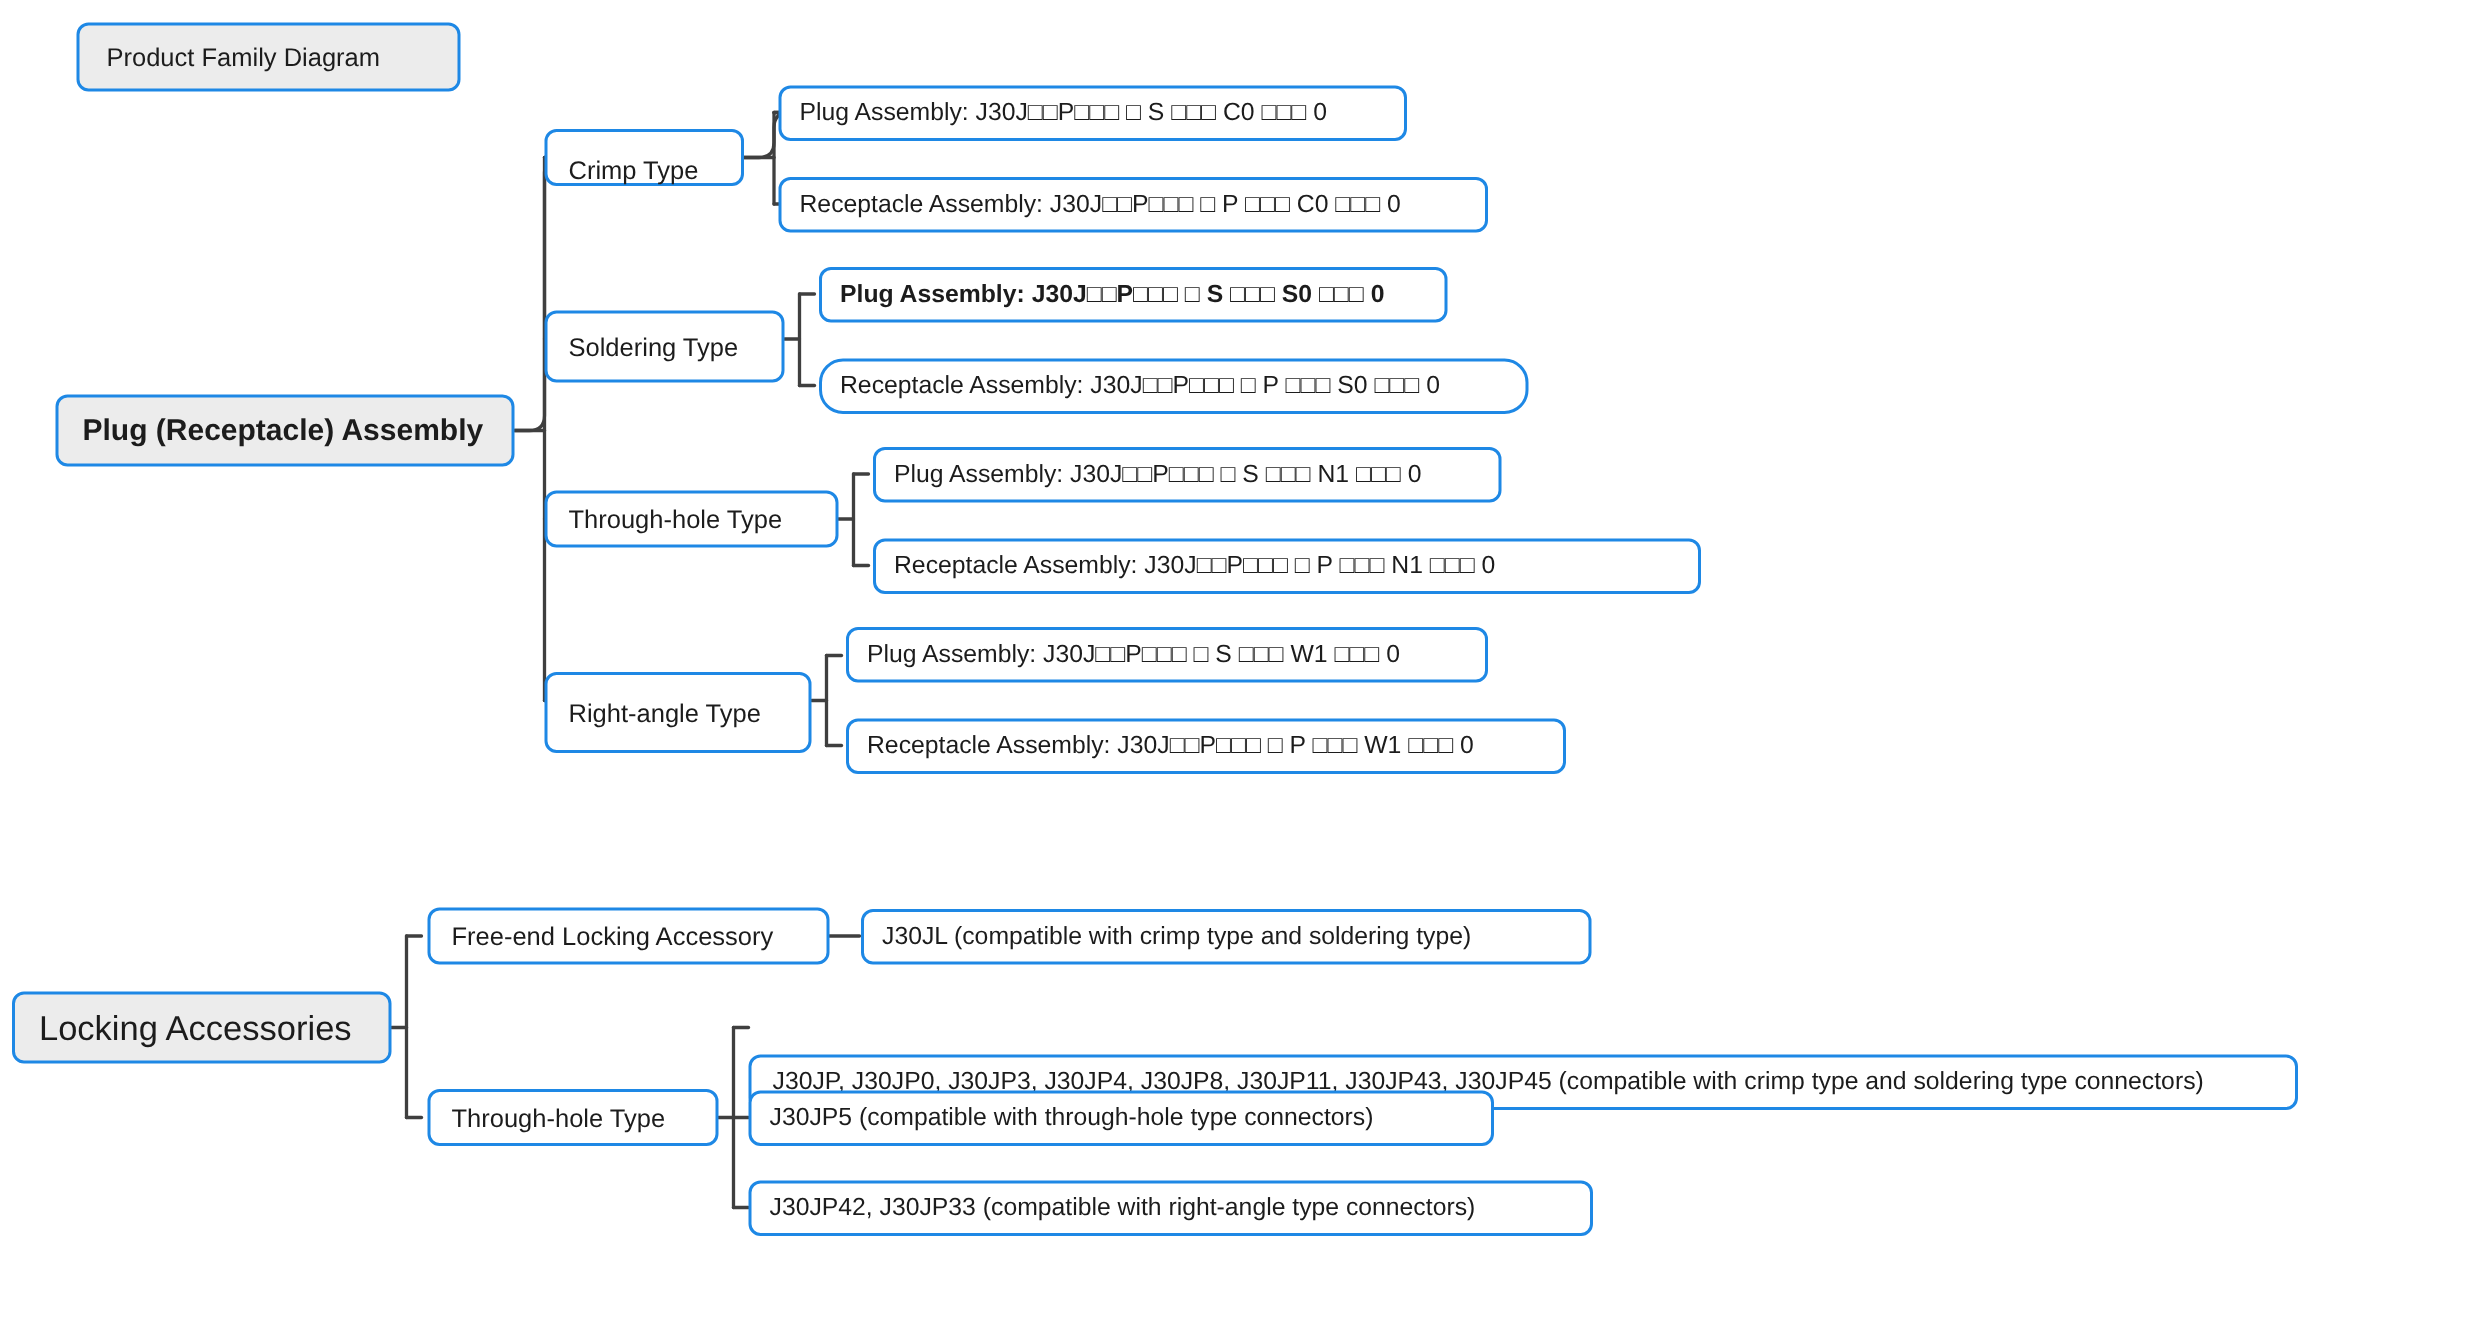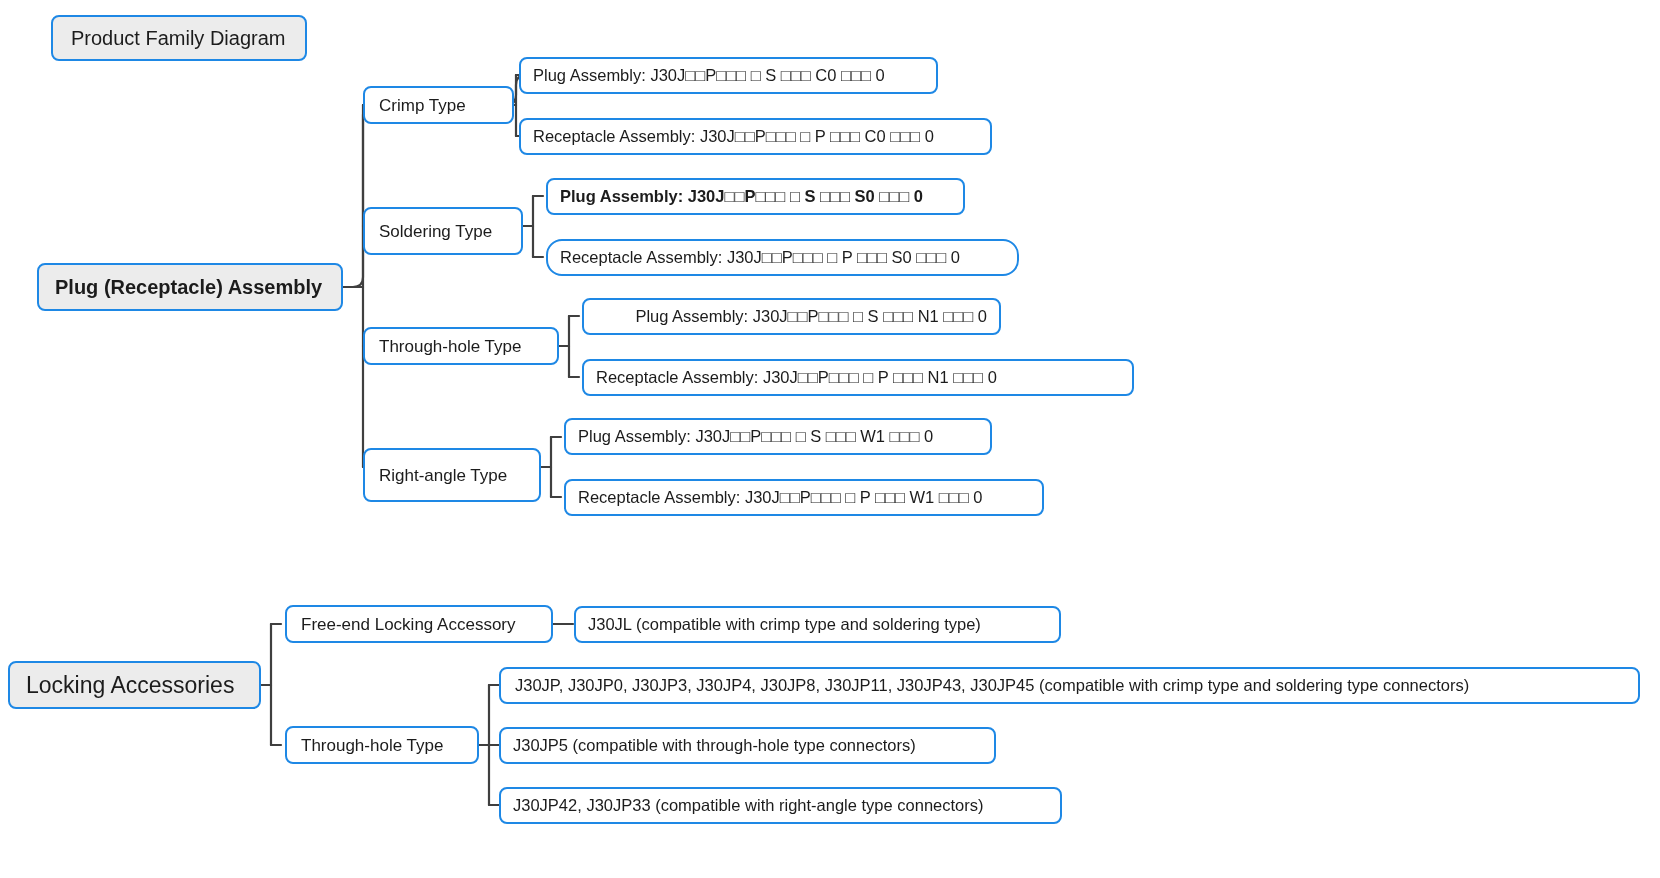--- a/index.html
+++ b/index.html
@@ -47,21 +47,21 @@
     display: block;
     white-space: nowrap;
   }
 
   
   .node.root {
     background: #ececec;
   }
 
   .node.title-node {
-    font-size: 20px;
+    font-size: 17px;
     padding: 0 18px;
   }
 
   .node.root-main {
     font-size: 20px;
     font-weight: bold;
     padding: 0 16px;
   }
 
   .node.root-lock {
@@ -154,21 +154,21 @@
   </svg>
 
   <div class="node root title-node" style="left:51px; top:15px; width:256px; height:46px;">
     <span class="node-label">Product Family Diagram</span>
   </div>
 
   <div class="node root root-main" style="left:37px; top:263px; width:306px; height:48px;">
     <span class="node-label">Plug (Receptacle) Assembly</span>
   </div>
 
-  <div class="node branch" style="left:363px; top:86px; width:151px; height:38px;">
+  <div class="node branch" style="left:363px; top:86px; width:133px; height:38px;align-items:flex-end;">
     <span class="node-label">Crimp Type</span>
   </div>
   <div class="node leaf" style="left:519px; top:57px; width:419px; height:37px;">
     <span class="node-label">Plug Assembly: J30J□□P□□□ □ S □□□ C0 □□□ 0</span>
   </div>
   <div class="node leaf" style="left:519px; top:118px; width:473px; height:37px;">
     <span class="node-label">Receptacle Assembly: J30J□□P□□□ □ P □□□ C0 □□□ 0</span>
   </div>
 
   <div class="node branch" style="left:363px; top:207px; width:160px; height:48px;text-align:center;">
@@ -177,21 +177,21 @@
   <div class="node leaf" style="left:546px; top:178px; width:419px; height:37px;font-weight:bold;">
     <span class="node-label">Plug Assembly: J30J□□P□□□ □ S □□□ S0 □□□ 0</span>
   </div>
   <div class="node leaf" style="left:546px; top:239px; width:473px; height:37px;border-radius:16px;">
     <span class="node-label">Receptacle Assembly: J30J□□P□□□ □ P □□□ S0 □□□ 0</span>
   </div>
 
   <div class="node branch" style="left:363px; top:327px; width:196px; height:38px;">
     <span class="node-label">Through-hole Type</span>
   </div>
-  <div class="node leaf" style="left:582px; top:298px; width:419px; height:37px;justify-content:flex-end;">
+  <div class="node leaf" style="left:582px; top:298px; width:419px; height:37px;">
     <span class="node-label">Plug Assembly: J30J□□P□□□ □ S □□□ N1 □□□ 0</span>
   </div>
   <div class="node leaf" style="left:582px; top:359px; width:552px; height:37px;">
     <span class="node-label">Receptacle Assembly: J30J□□P□□□ □ P □□□ N1 □□□ 0</span>
   </div>
 
   <div class="node branch" style="left:363px; top:448px; width:178px; height:54px;">
     <span class="node-label">Right-angle Type</span>
   </div>
   <div class="node leaf" style="left:564px; top:418px; width:428px; height:37px;">
@@ -208,21 +208,21 @@
   <div class="node branch" style="left:285px; top:605px; width:268px; height:38px;">
     <span class="node-label">Free-end Locking Accessory</span>
   </div>
   <div class="node leaf" style="left:574px; top:606px; width:487px; height:37px;">
     <span class="node-label">J30JL (compatible with crimp type and soldering type)</span>
   </div>
 
   <div class="node branch" style="left:285px; top:726px; width:194px; height:38px;">
     <span class="node-label">Through-hole Type</span>
   </div>
-  <div class="node leaf-wide" style="left:499px; top:667px; width:1141px; height:37px;">
+  <div class="node leaf-wide" style="left:499px; top:703px; width:1033px; height:37px;">
     <span class="node-label">J30JP, J30JP0, J30JP3, J30JP4, J30JP8, J30JP11, J30JP43, J30JP45 (compatible with crimp type and soldering type connectors)</span>
   </div>
   <div class="node leaf" style="left:499px; top:727px; width:497px; height:37px;">
     <span class="node-label">J30JP5 (compatible with through-hole type connectors)</span>
   </div>
   <div class="node leaf" style="left:499px; top:787px; width:563px; height:37px;">
     <span class="node-label">J30JP42, J30JP33 (compatible with right-angle type connectors)</span>
   </div>
 
 </div>

